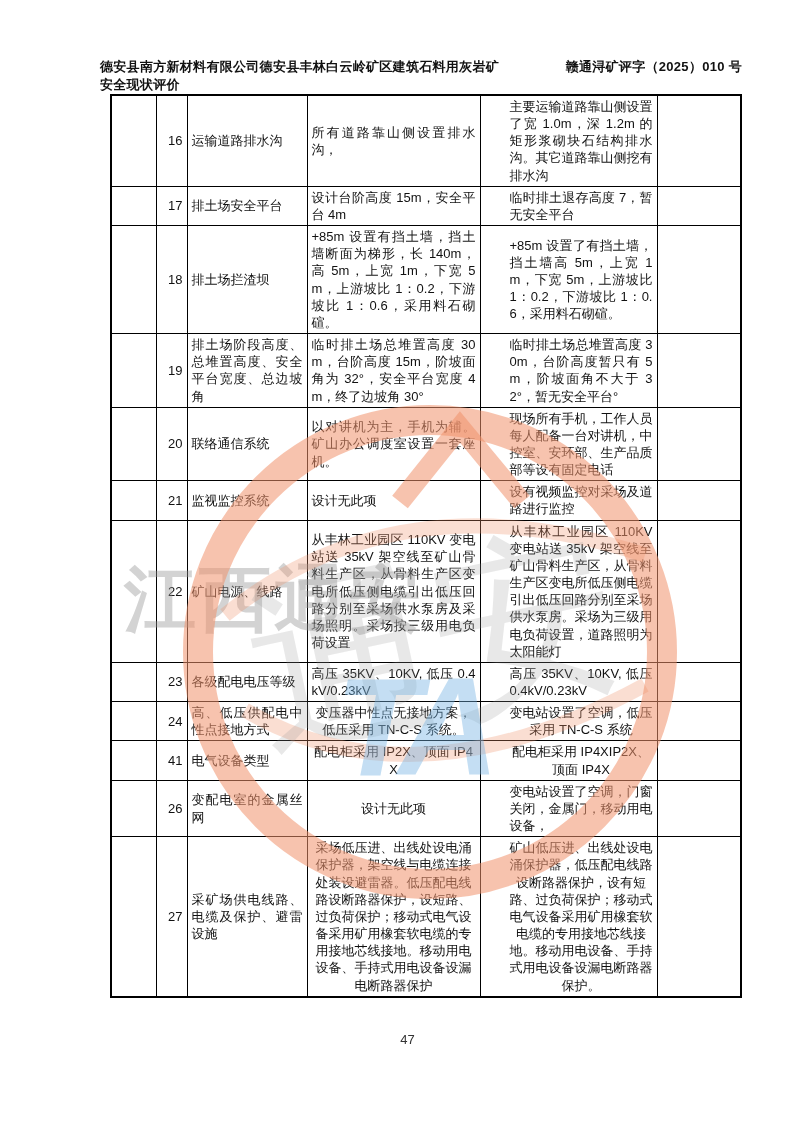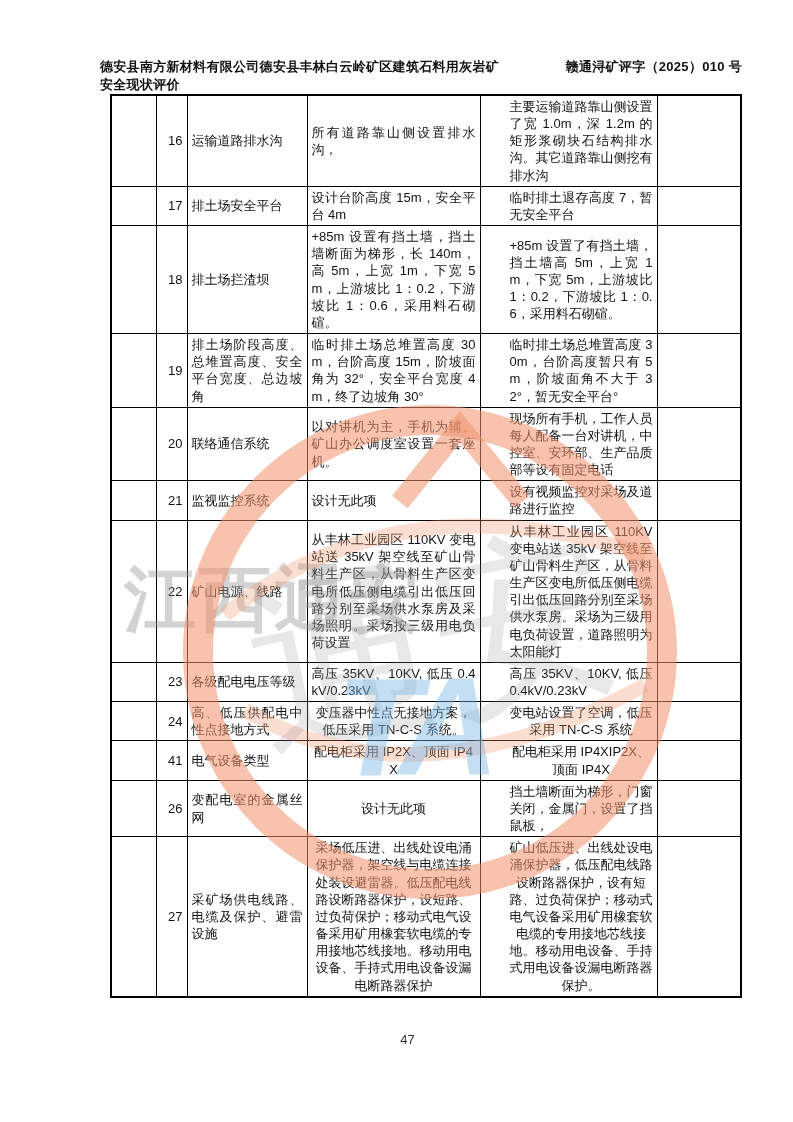--- a/index.html
+++ b/index.html
@@ -138,21 +138,21 @@
         <td class="c-item">电气设备类型</td>
         <td class="c-design center">配电柜采用 IP2X、顶面 IP4X</td>
         <td class="c-actual center">配电柜采用 IP4XIP2X、顶面 IP4X</td>
         <td class="c-remark"></td>
       </tr>
       <tr>
         <td class="c-spacer"></td>
         <td class="c-no">26</td>
         <td class="c-item">变配电室的金属丝网</td>
         <td class="c-design center">设计无此项</td>
-        <td class="c-actual">挡土墙断面为梯形，门窗关闭，金属门，设置了挡鼠板，</td>
+        <td class="c-actual">变电站设置了空调，门窗关闭，金属门，移动用电设备，</td>
         <td class="c-remark"></td>
       </tr>
       <tr>
         <td class="c-spacer"></td>
         <td class="c-no">27</td>
         <td class="c-item">采矿场供电线路、电缆及保护、避雷设施</td>
         <td class="c-design center">采场低压进、出线处设电涌保护器，架空线与电缆连接处装设避雷器。低压配电线路设断路器保护，设短路、过负荷保护；移动式电气设备采用矿用橡套软电缆的专用接地芯线接地。移动用电 设备、手持式用电设备设漏电断路器保护</td>
         <td class="c-actual center">矿山低压进、出线处设电涌保护器，低压配电线路设断路器保护，设有短路、过负荷保护；移动式电气设备采用矿用橡套软电缆的专用接地芯线接地。移动用电设备、手持式用电设备设漏电断路器保护。</td>
         <td class="c-remark"></td>
       </tr>

